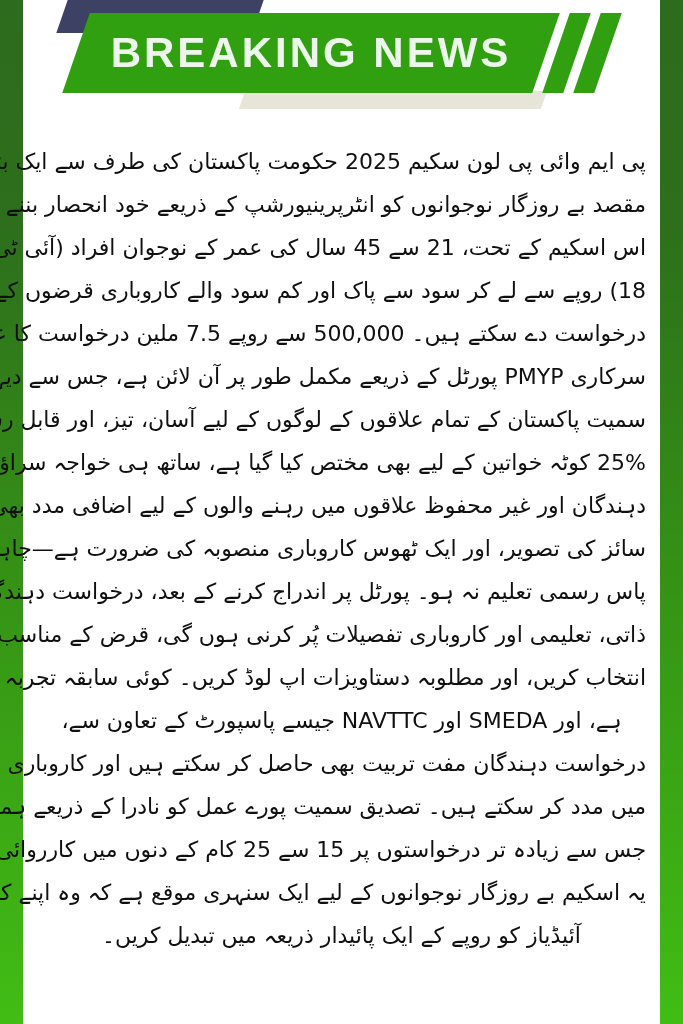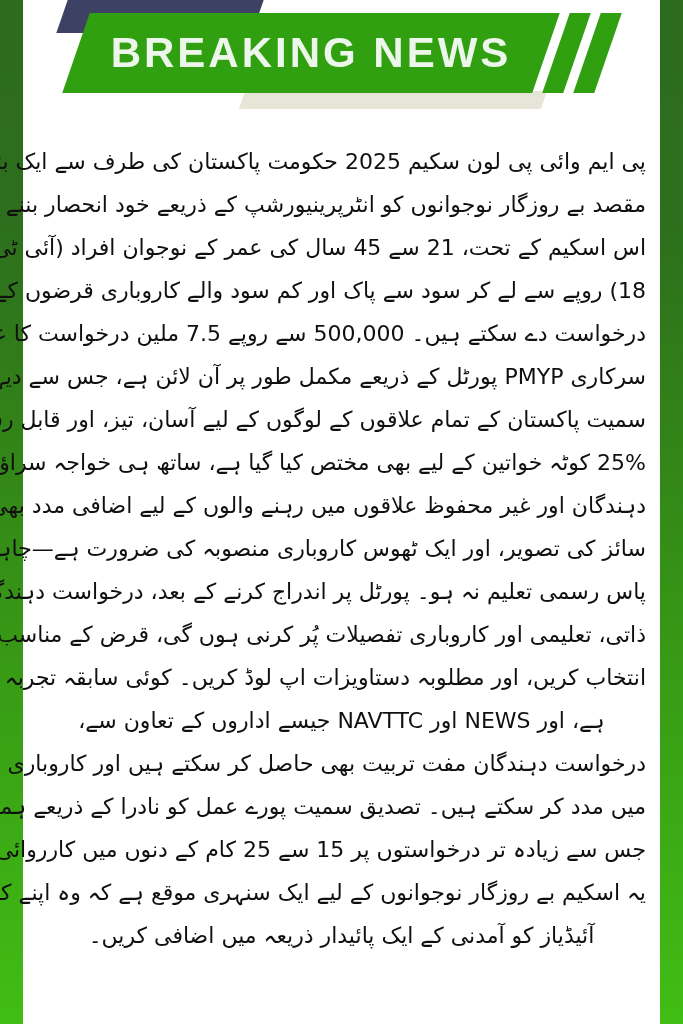--- a/index.html
+++ b/index.html
@@ -75,21 +75,21 @@
     <div class="line">18) روپے سے لے کر سود سے پاک اور کم سود والے کاروباری قرضوں کے لیے</div>
     <div class="line">درخواست دے سکتے ہیں۔ 500,000 سے روپے 7.5 ملین درخواست کا عمل</div>
     <div class="line">سرکاری PMYP پورٹل کے ذریعے مکمل طور پر آن لائن ہے، جس سے دیہی علاقوں</div>
     <div class="line">سمیت پاکستان کے تمام علاقوں کے لوگوں کے لیے آسان، تیز، اور قابل رسائی ہے۔</div>
     <div class="line">25% کوٹہ خواتین کے لیے بھی مختص کیا گیا ہے، ساتھ ہی خواجہ سراؤں کے درخواست</div>
     <div class="line">دہندگان اور غیر محفوظ علاقوں میں رہنے والوں کے لیے اضافی مدد بھی ہے۔</div>
     <div class="line">سائز کی تصویر، اور ایک ٹھوس کاروباری منصوبہ کی ضرورت ہے—چاہے آپ کے</div>
     <div class="line">پاس رسمی تعلیم نہ ہو۔ پورٹل پر اندراج کرنے کے بعد، درخواست دہندگان کو اپنی</div>
     <div class="line">ذاتی، تعلیمی اور کاروباری تفصیلات پُر کرنی ہوں گی، قرض کے مناسب درجے کا</div>
     <div class="line">انتخاب کریں، اور مطلوبہ دستاویزات اپ لوڈ کریں۔ کوئی سابقہ تجربہ ضروری نہیں</div>
-    <div class="line">ہے، اور NEWS اور NAVTTC جیسے اداروں کے تعاون سے،</div>
+    <div class="line">ہے، اور SMEDA اور NAVTTC جیسے پاسپورٹ کے تعاون سے،</div>
     <div class="line">درخواست دہندگان مفت تربیت بھی حاصل کر سکتے ہیں اور کاروباری منصوبے بنانے</div>
     <div class="line">میں مدد کر سکتے ہیں۔ تصدیق سمیت پورے عمل کو نادرا کے ذریعے ہموار کیا گیا ہے،</div>
     <div class="line">جس سے زیادہ تر درخواستوں پر 15 سے 25 کام کے دنوں میں کارروائی ہو سکتی ہے۔</div>
     <div class="line">یہ اسکیم بے روزگار نوجوانوں کے لیے ایک سنہری موقع ہے کہ وہ اپنے کاروباری</div>
-    <div class="line">آئیڈیاز کو آمدنی کے ایک پائیدار ذریعہ میں اضافی کریں۔</div>
+    <div class="line">آئیڈیاز کو روپے کے ایک پائیدار ذریعہ میں تبدیل کریں۔</div>
   </div>
 
 </div>
 
 </body></html>

